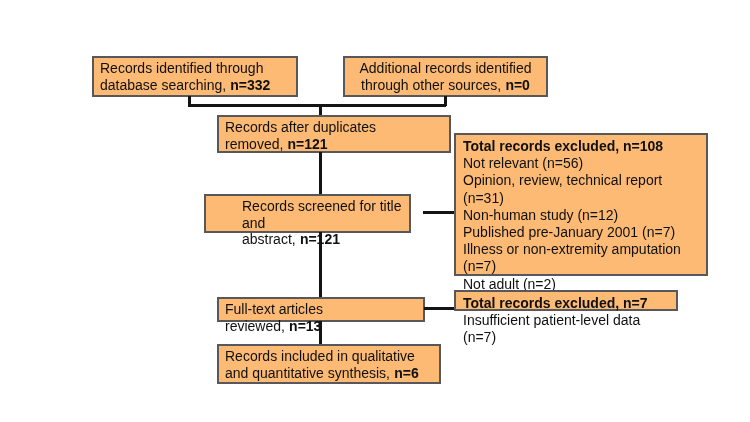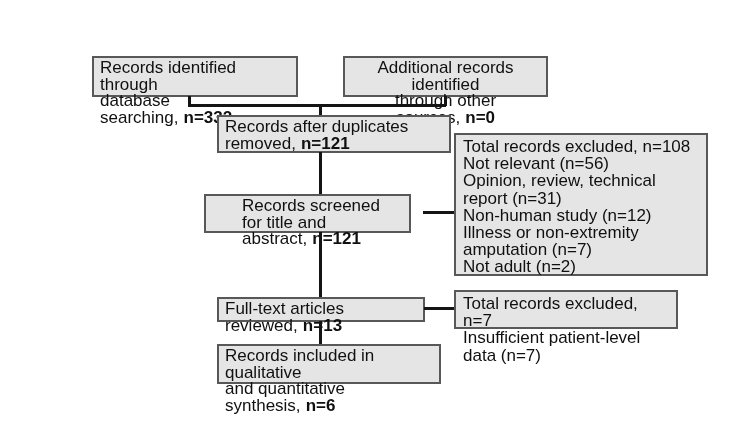--- a/index.html
+++ b/index.html
@@ -12,35 +12,35 @@
   .canvas{
     position:relative;
     width:750px;height:422px;
     background:var(--background);
     font-family:"Liberation Sans", sans-serif;
     color:var(--text);
     overflow:hidden;
   }
   .box{
     position:absolute;
-    background:#e5e5e5;
+    background:#fdba74;
     border:2px solid var(--box-border);
     box-sizing:border-box;
-    font-size:17px;
+    font-size:14px;
     line-height:16.5px;
     padding:2px 6px;
     white-space:pre-line;
   }
   .count{font-weight:bold;margin-left:0.30em;}
   .excl-box{
     line-height:17.2px;
     padding:3px 7px;
     white-space:normal;
   }
-  .excl-header{font-weight:normal;}
+  .excl-header{font-weight:bold;}
   .excl-item{font-weight:normal;}
   .vline{position:absolute;width:2.5px;background:var(--connector);}
   .hline{position:absolute;height:2.5px;background:var(--connector);}
 </style>
 </head>
 <body>
 
 <div class="canvas">
 
   <div class="box" style="left:92px;top:56px;width:206px;height:41px;"><span>Records identified through
@@ -62,31 +62,32 @@
   <div class="box" style="left:204px;top:194px;width:207px;height:39px;padding-left:36px;"><span>Records screened for title and
 abstract,</span><span class="count">n=121</span></div>
 
   <div class="hline" style="left:423px;top:211px;width:32px;"></div>
 
   <div class="box excl-box" style="left:454px;top:133px;width:254px;height:143px;">
     <div class="excl-header">Total records excluded, n=108</div>
     <div class="excl-item">Not relevant (n=56)</div>
     <div class="excl-item">Opinion, review, technical report (n=31)</div>
     <div class="excl-item">Non-human study (n=12)</div>
+    <div class="excl-item">Published pre-January 2001 (n=7)</div>
     <div class="excl-item">Illness or non-extremity amputation (n=7)</div>
     <div class="excl-item">Not adult (n=2)</div>
   </div>
 
   <div class="vline" style="left:319px;top:232px;height:66px;"></div>
 
   <div class="box" style="left:217px;top:297px;width:208px;height:25px;"><span>Full-text articles reviewed,</span><span class="count">n=13</span></div>
 
   <div class="hline" style="left:424px;top:307px;width:31px;"></div>
 
-  <div class="box excl-box" style="left:454px;top:290px;width:224px;height:39px;">
+  <div class="box excl-box" style="left:454px;top:290px;width:224px;height:21px;">
     <div class="excl-header">Total records excluded, n=7</div>
     <div class="excl-item">Insufficient patient-level data (n=7)</div>
   </div>
 
   <div class="vline" style="left:319px;top:321px;height:24px;"></div>
 
   <div class="box" style="left:217px;top:344px;width:224px;height:40px;"><span>Records included in qualitative
 and quantitative synthesis,</span><span class="count">n=6</span></div>
 
 </div>

